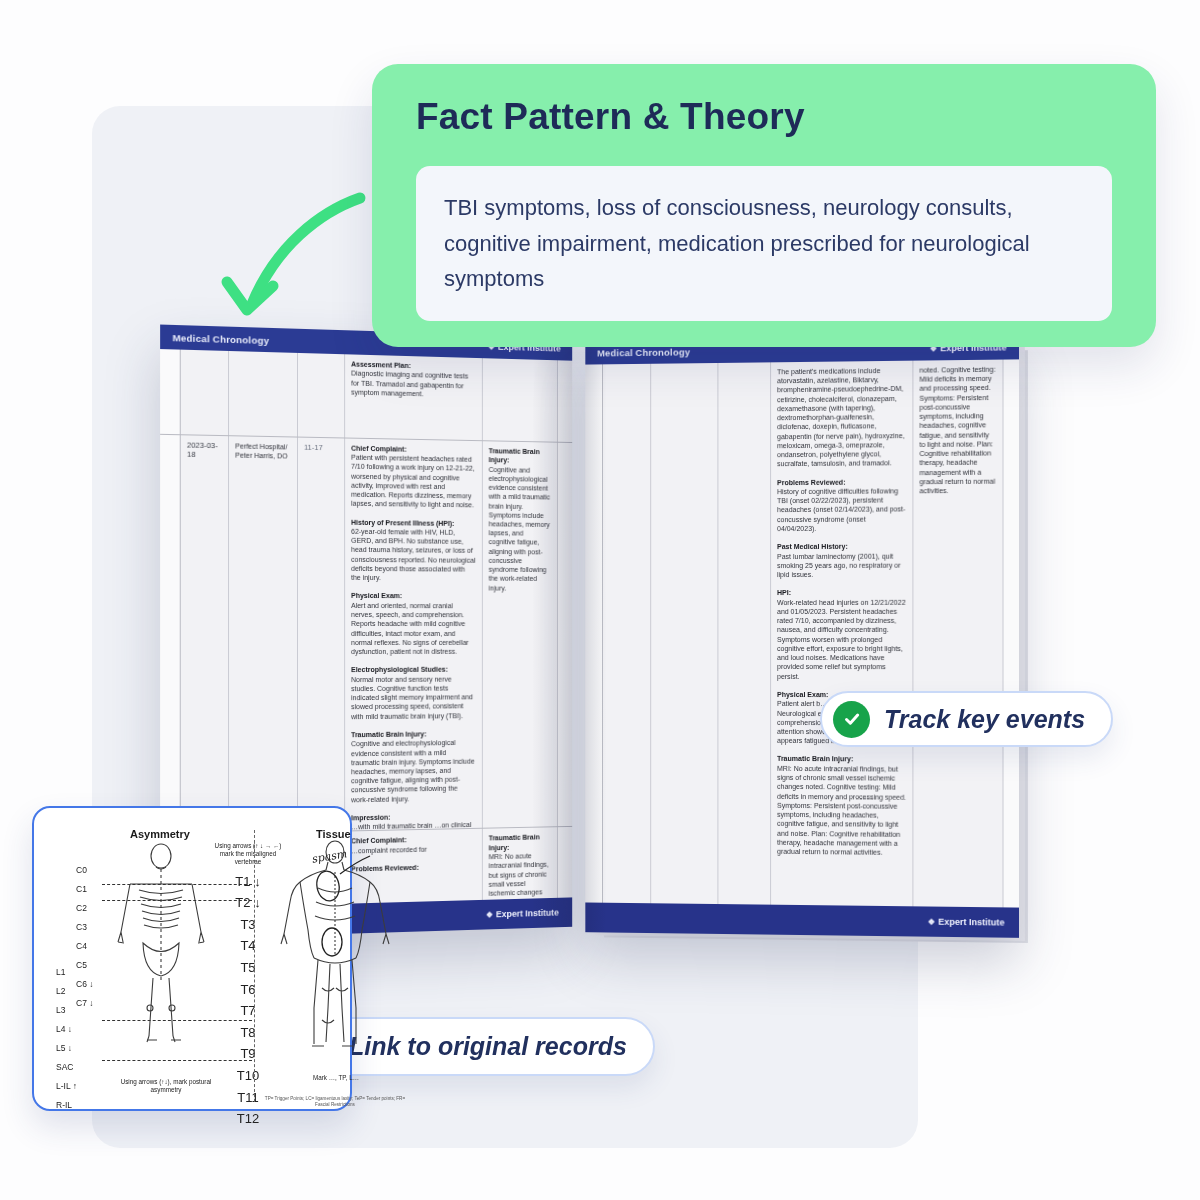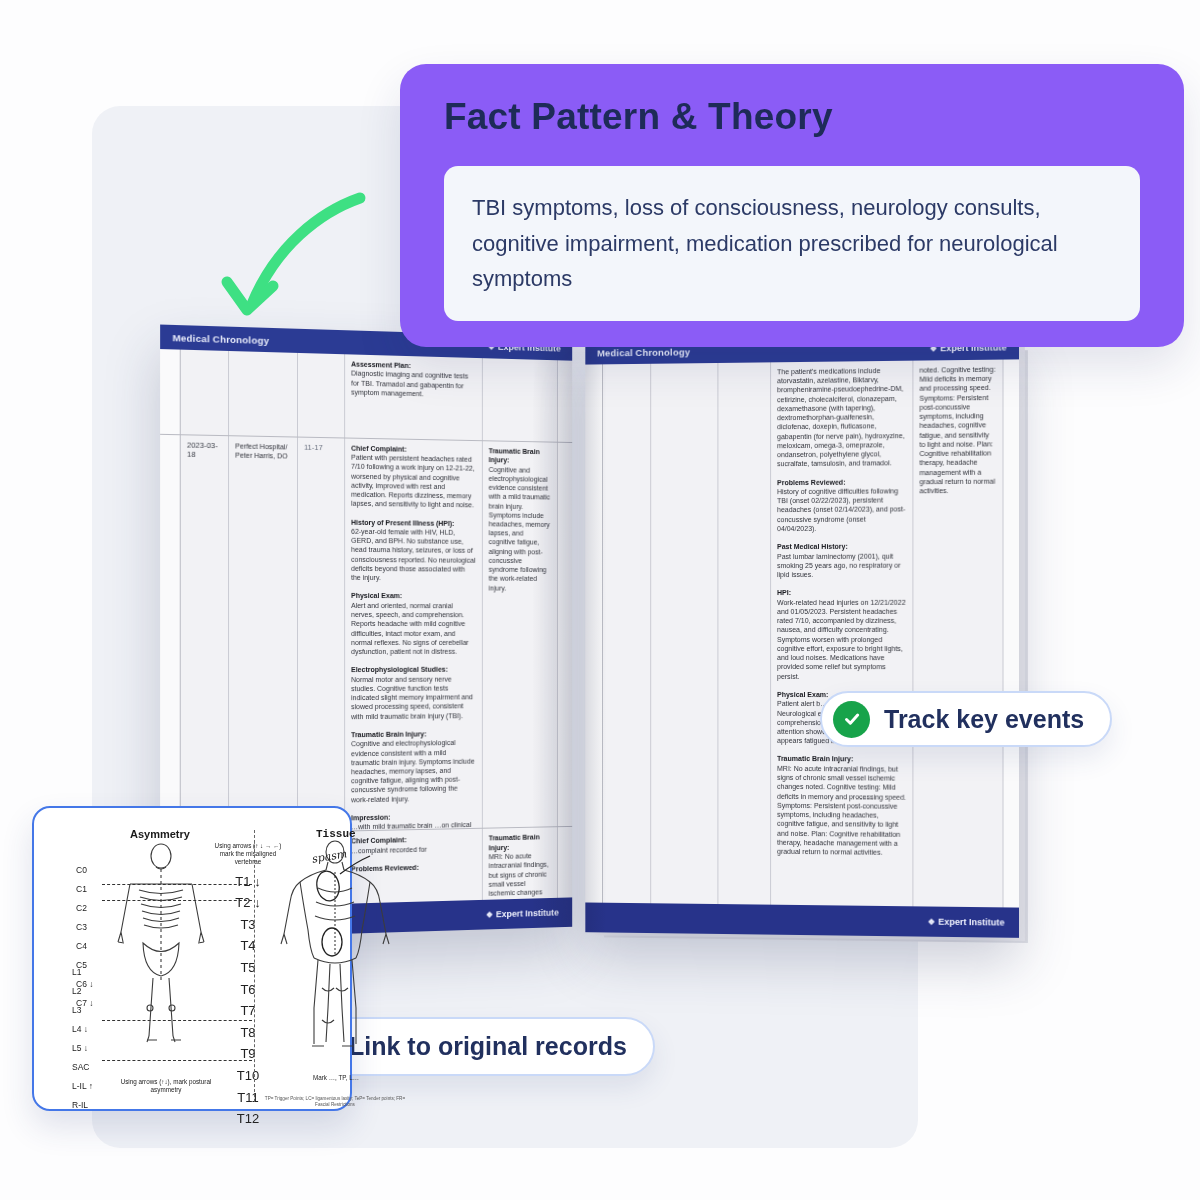--- a/index.html
+++ b/index.html
@@ -35,46 +35,46 @@
   .sec-h{font-weight:bold;color:#15161c;font-size:7px;line-height:1.35;}
   .sec-h:empty{display:none;}
   .sec-b{font-size:7px;line-height:1.32;color:#30323a;}
 
   
   .pl-c0{width:20px;} .pl-c1{width:47px;} .pl-c2{width:68px;} .pl-c3{width:47px;} .pl-c4{width:140px;} .pl-c5{width:78px;} .pl-c6{width:15px;}
   
   .pr-c0{width:18px;} .pr-c1{width:49px;} .pr-c2{width:68px;} .pr-c3{width:53px;} .pr-c4{width:142px;} .pr-c5{width:89px;} .pr-c6{width:15px;}
 
   
-  .fact-card{position:absolute;left:372px;top:64px;width:784px;height:283px;background:#8b5cf6;border-radius:26px;
-    box-shadow:0 20px 45px rgba(35,45,95,.12);box-sizing:border-box;padding:32px 44px;margin-left:28px;}
+  .fact-card{position:absolute;left:372px;top:64px;width:784px;height:283px;background:#86efac;border-radius:26px;
+    box-shadow:0 20px 45px rgba(35,45,95,.12);box-sizing:border-box;padding:32px 44px;}
   .fact-title{margin:0 0 28px 0;font-size:37px;font-weight:800;color:#1e2b58;letter-spacing:.2px;}
   .fact-body{background:#f3f6fb;border-radius:14px;padding:24px 28px;font-size:22px;line-height:1.62;color:#2c3a66;}
 
   
   .pill{position:absolute;display:flex;align-items:center;gap:14px;background:#fff;border:2px solid #c9d9f8;border-radius:999px;
-    box-shadow:0 12px 26px rgba(50,70,130,.10);box-sizing:border-box;padding:0 26px 0 11px;font-size:25px;font-weight:700;color:#21305e;}
+    box-shadow:0 12px 26px rgba(50,70,130,.10);box-sizing:border-box;padding:0 26px 0 11px;font-size:25px;font-weight:700;color:#21305e;font-style:italic;}
   .pill-track{left:820px;top:691px;height:56px;}
   .pill-link{left:285px;top:1017px;height:59px;}
   .check-badge{width:37px;height:37px;border-radius:50%;background:#17a34a;display:flex;align-items:center;justify-content:center;flex:0 0 auto;}
 
   
   .arrow-svg{position:absolute;left:200px;top:180px;width:190px;height:150px;}
 
   
   .inset{position:absolute;left:32px;top:806px;width:320px;height:305px;background:#fff;border:2px solid #4477e8;border-radius:18px;
     box-shadow:0 16px 32px rgba(40,60,120,.14);box-sizing:border-box;padding:12px 10px;}
   .inset-grid{position:relative;width:100%;height:100%;}
   .anat-title{position:absolute;font-size:11px;font-weight:bold;color:#1a1a1a;}
   .t-asym{left:86px;top:8px;}
-  .t-tissue{left:272px;top:8px;font-family:Liberation Mono, monospace;}
+  .t-tissue{left:272px;top:8px;}
   .vlabels{position:absolute;font-size:8.5px;color:#222;line-height:1;}
   .vlabels div{margin-bottom:10.5px;white-space:nowrap;}
   .cerv{left:32px;top:46px;}
-  .lumb{left:28px;top:148px;}
+  .lumb{left:12px;top:148px;}
   .midcol{position:absolute;left:168px;top:22px;width:72px;text-align:center;}
   .mid-instr{font-size:6.3px;color:#222;line-height:1.25;margin-bottom:8px;}
   .thor{font-size:13px;color:#222;}
   .thor div{margin-bottom:6.6px;}
   .divider-v{position:absolute;left:210px;top:10px;height:272px;border-left:1.5px dashed #666;}
   .dash-line{position:absolute;border-top:1.5px dashed #333;}
   .cap{position:absolute;font-size:6.3px;color:#222;text-align:center;line-height:1.3;}
   .cap-asym{left:62px;top:258px;width:120px;}
   .cap-tissue{left:232px;top:254px;width:120px;}
   .fineprint{position:absolute;left:216px;top:276px;width:150px;font-size:4.6px;color:#555;line-height:1.35;text-align:center;}

